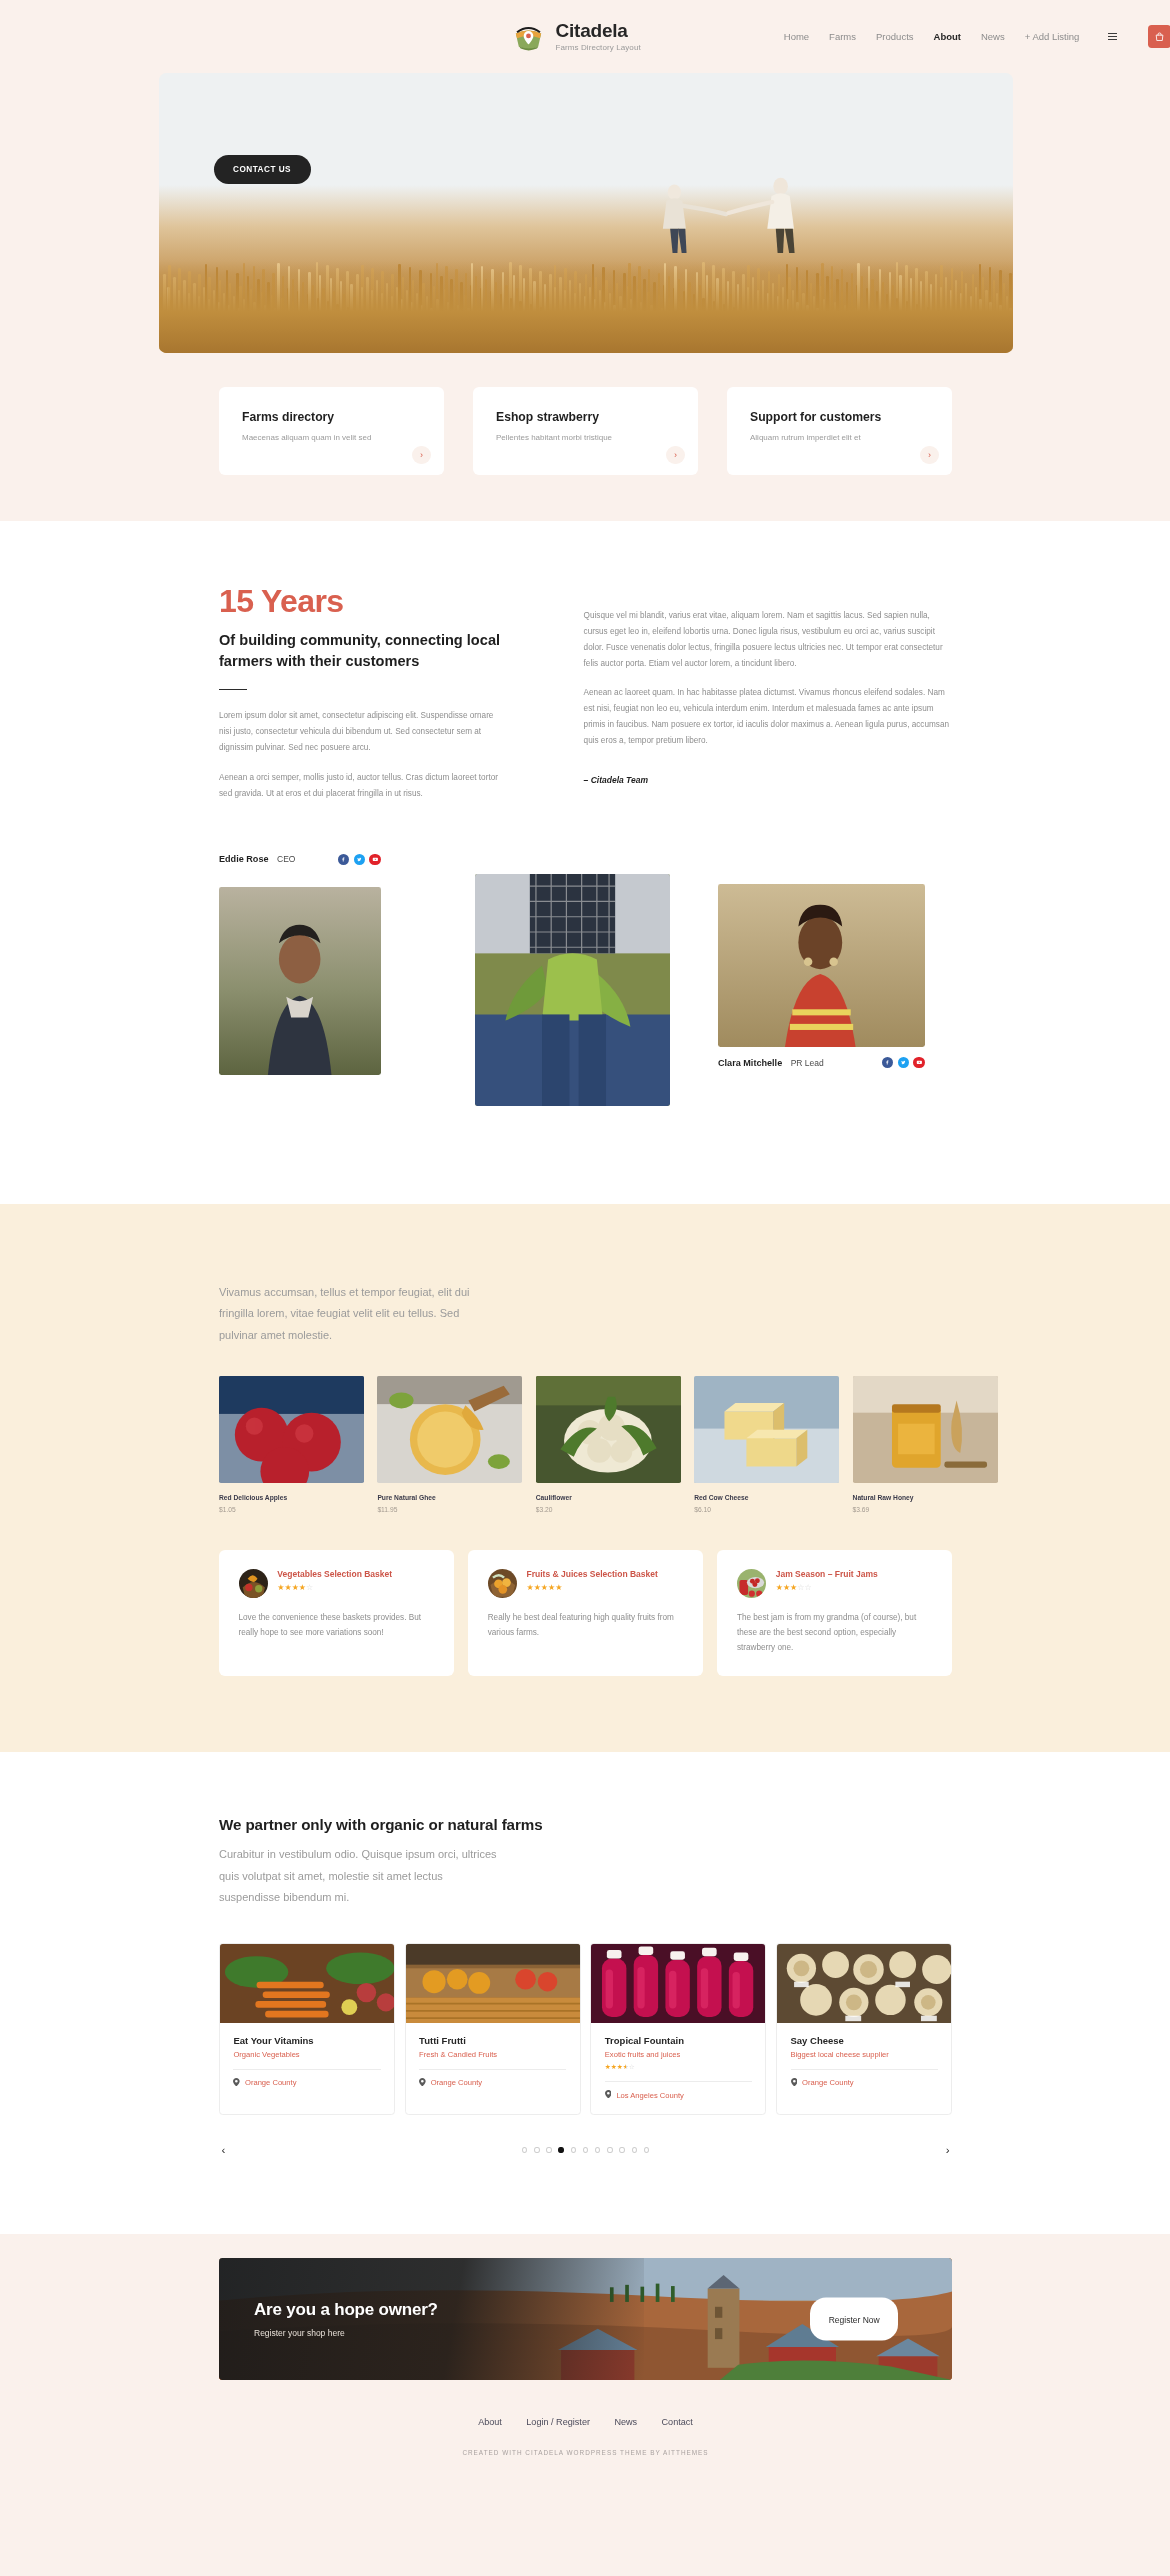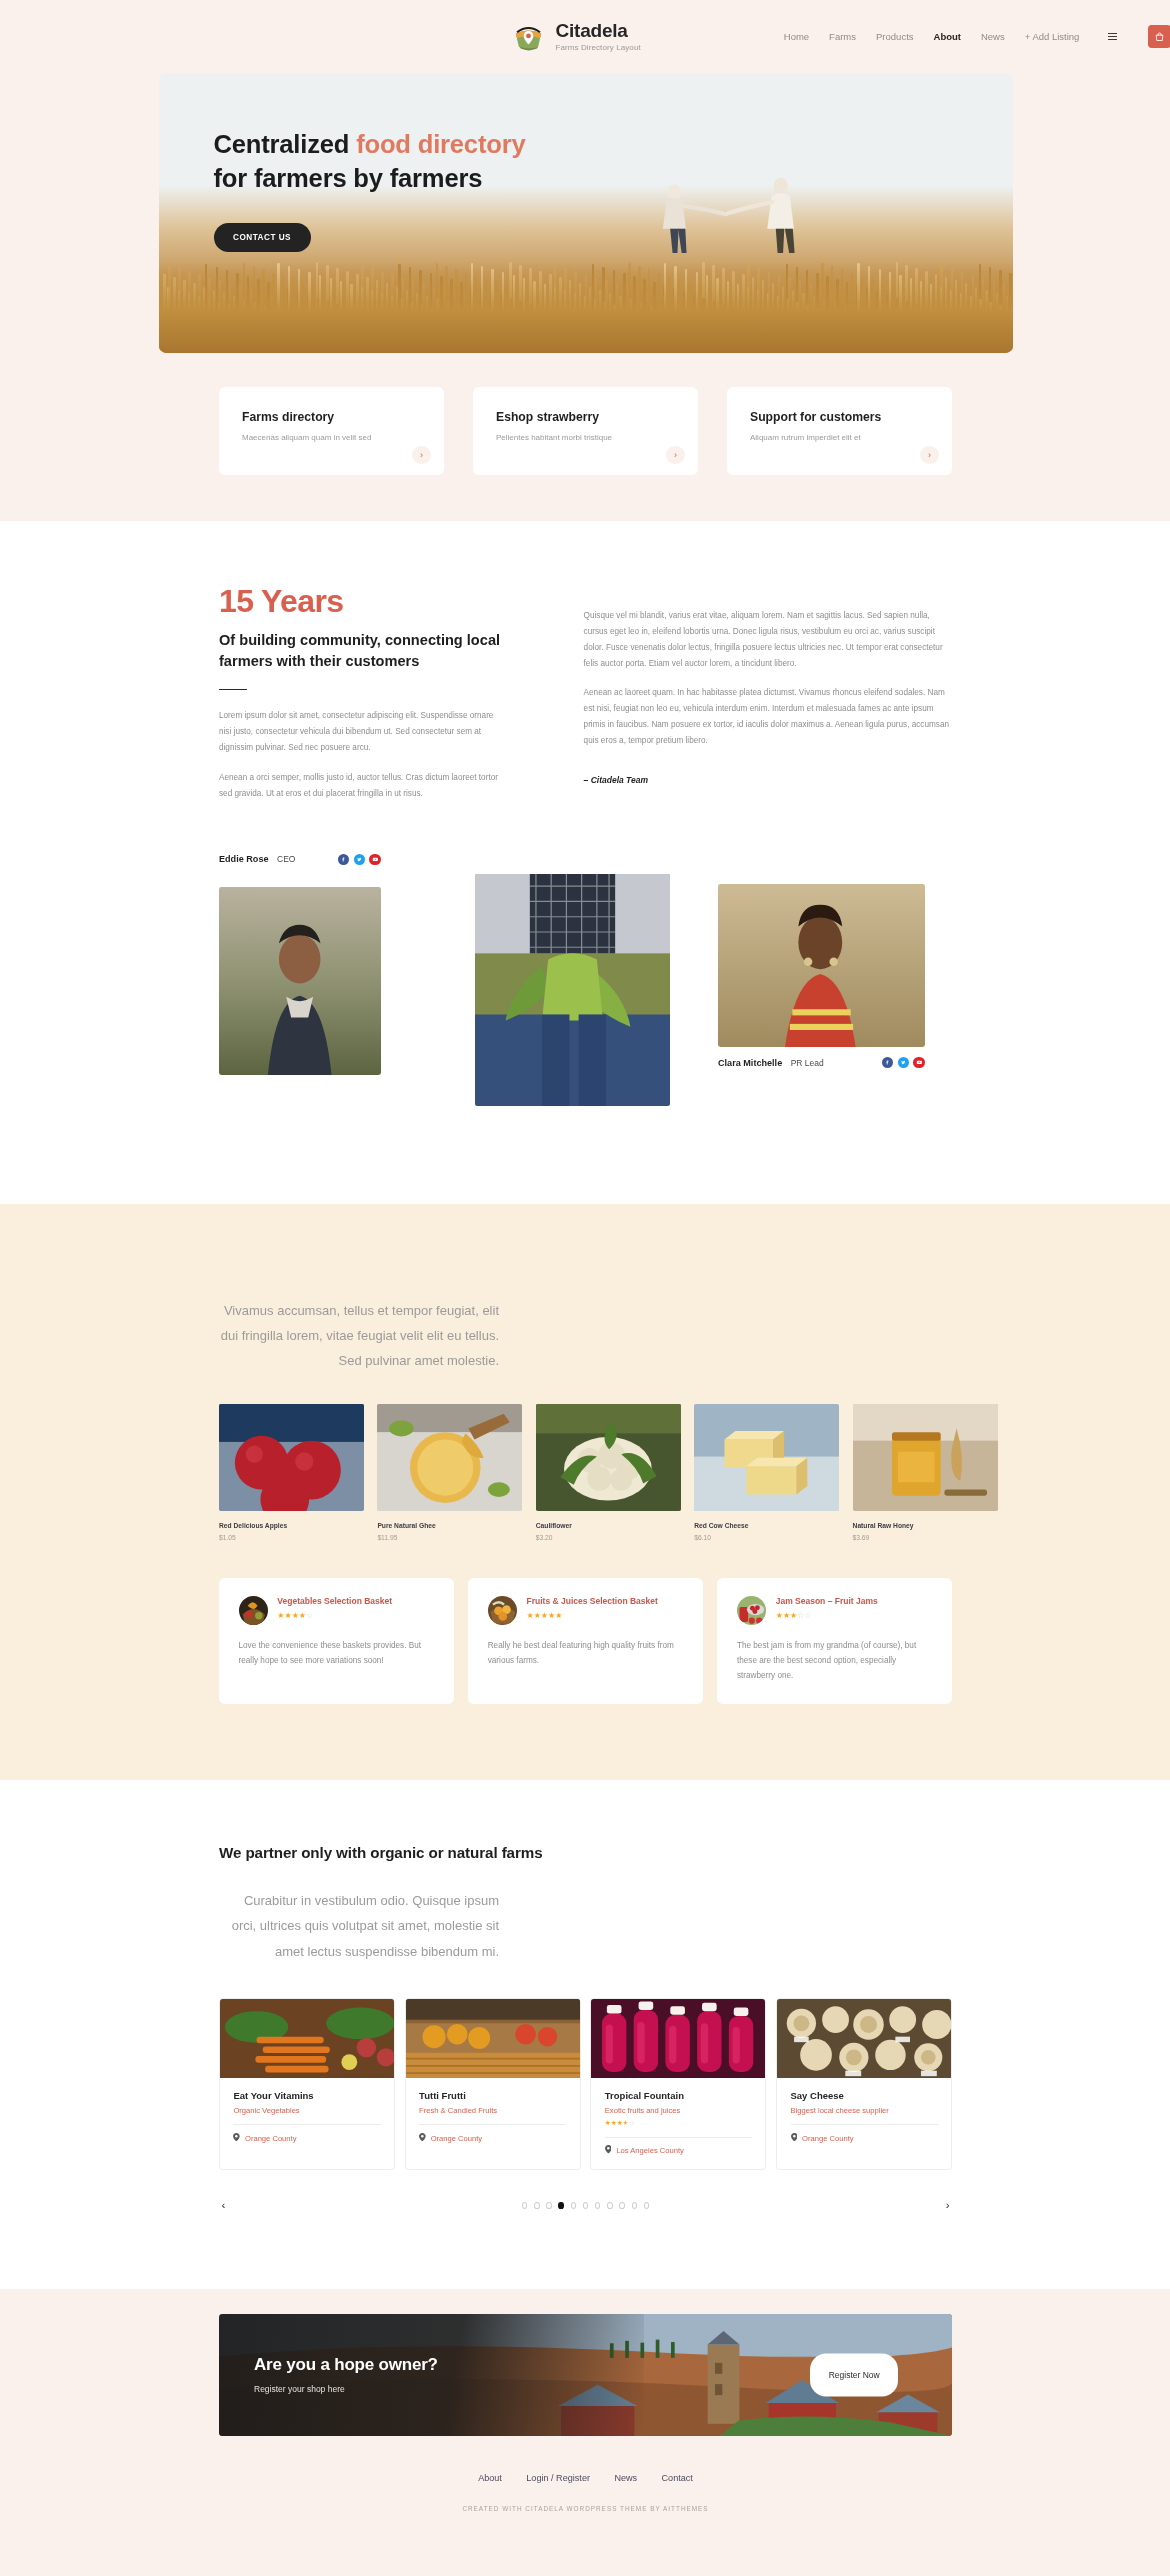--- a/index.html
+++ b/index.html
@@ -103,21 +103,21 @@
   .team-photos { position: relative; margin-top: 8.5px; height: 256px; }
   .photo { position: absolute; border-radius: 2.4px; overflow: hidden; }
   .p1 { left: 0; top: 13.4px; width: 162px; height: 188px; }
   .p2 { left: 256px; top: 0; width: 195px; height: 232px; }
   .p3 { left: 499px; top: 9.8px; width: 207px; height: 163px; }
   .member-bar.right { position: absolute; left: 499px; top: 183px; width: 207px; }
 
   
   .products-section { background: #faefdc; padding: 67px 0 76px 0; }
   .sec-h2 { font-size: 15.2px; font-weight: 800; color: #1f1f1f; letter-spacing: -0.1px; }
-  .sec-sub { font-size: 13px; color: #9b9b9b; line-height: 1.95; margin-top: 27px; max-width: 280px; text-align: right; }
+  .sec-sub { font-size: 11px; color: #9b9b9b; line-height: 1.95; margin-top: 11px; max-width: 280px; }
   .prod-grid { display: flex; gap: 13.4px; margin-top: 30.5px; }
   .prod { width: 145px; }
   .prod-img { width: 145px; height: 107px; border-radius: 1.8px; overflow: hidden; position: relative; }
   .prod-name { font-size: 6.7px; font-weight: 700; color: #3a3a4a; margin-top: 10.4px; }
   .prod-price { font-size: 6.7px; color: #a39a90; margin-top: 5.5px; }
 
   .testi-grid { display: flex; gap: 14.6px; margin-top: 37px; }
   .testi { flex: 1; background: #fff; border-radius: 6.1px; padding: 18.3px 19.5px 21px 19.5px; min-height: 107px; }
   .testi-head { display: flex; gap: 9.8px; }
   .testi-avatar { width: 29px; height: 29px; border-radius: 50%; overflow: hidden; flex: none; position: relative; }
@@ -659,24 +659,20 @@
         <path d="M138 62 q40 6 72 14" stroke="#e9e2d6" stroke-width="7" fill="none" stroke-linecap="round"></path>
         <ellipse cx="300" cy="30" rx="12" ry="14" fill="#efe6da"></ellipse>
         <path d="M285 46 q15 -9 30 0 l7 54 -44 0 z" fill="#f4efe6"></path>
         <path d="M292 100 l3 40 h9 l2 -40 z" fill="#4a4436"></path>
         <path d="M307 100 l7 40 h9 l-3 -40 z" fill="#4a4436"></path>
         <path d="M286 56 q-38 8 -72 18" stroke="#efe6da" stroke-width="7" fill="none" stroke-linecap="round"></path>
       </svg>
     </div>
 
     <div class="hero-inner">
-      <h1 class="hero-h1">
-        <span>Centralized </span><span class="accent">food directory</span><br>
-        <span>for farmers by farmers</span>
-      </h1>
       <button class="hero-btn">CONTACT US</button>
     </div>
   </section>
 </div>
 
 <section class="features">
   <div class="feature-card">
     <div class="feature-title">Farms directory</div>
     <div class="feature-desc">Maecenas aliquam quam in velit sed</div>
     <div class="feature-arrow">›</div>

